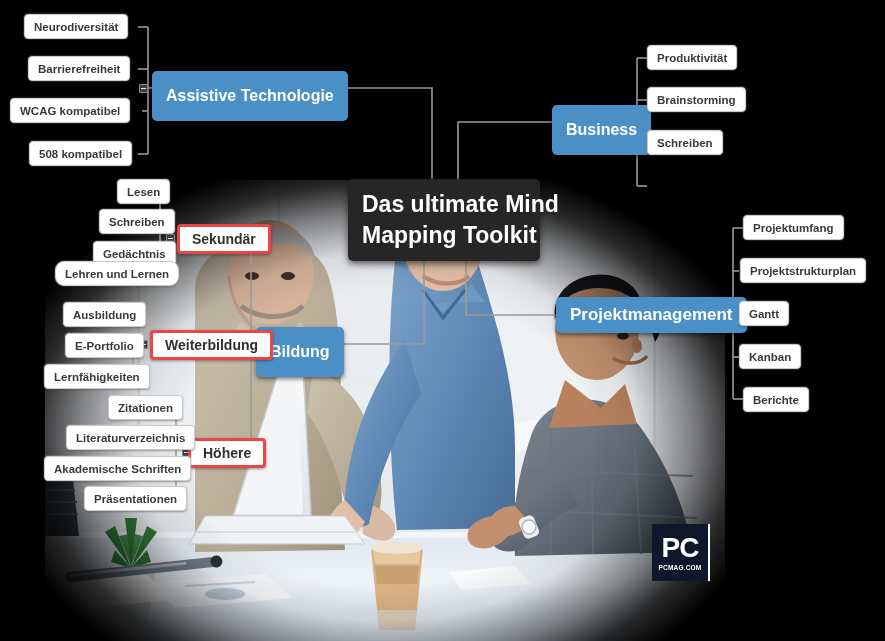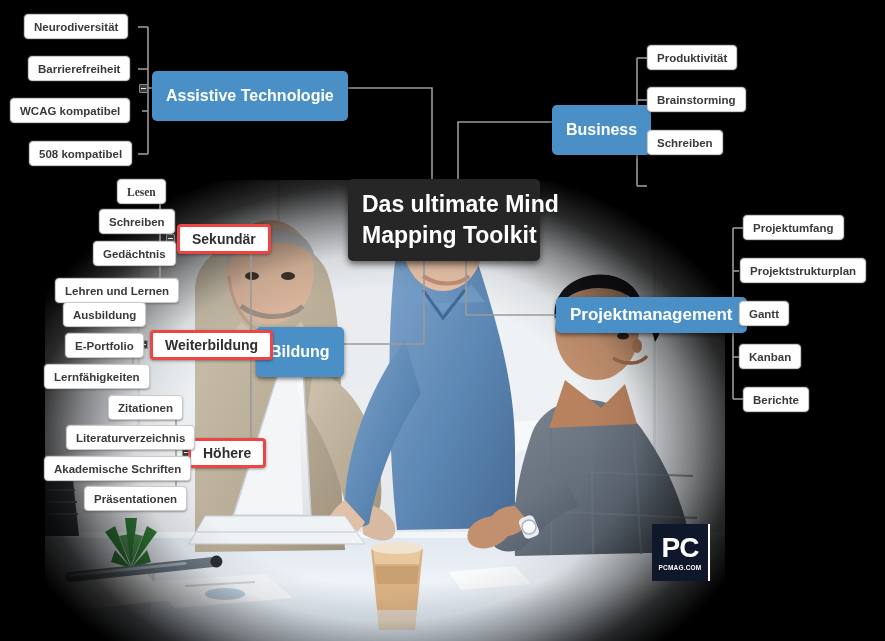--- a/index.html
+++ b/index.html
@@ -439,24 +439,24 @@
   <div class="node leaf" style="left:740px; top:258px;">Projektstrukturplan</div>
   <div class="node leaf" style="left:739px; top:301px;">Gantt</div>
   <div class="node leaf" style="left:739px; top:344px;">Kanban</div>
   <div class="node leaf" style="left:743px; top:387px;">Berichte</div>
 
   <div class="handle" style="left:242px; top:340px;"></div>
   <div class="node branch" style="left:256px; top:327px;">Bildung</div>
 
   <div class="handle" style="left:166px; top:234px;"></div>
   <div class="node mid" style="left:177px; top:224px;">Sekundär</div>
-  <div class="node leaf" style="left:117px; top:179px;font-family:Liberation Serif, serif;">Lesen</div>
+  <div class="node leaf" style="left:117px; top:179px;">Lesen</div>
   <div class="node leaf" style="left:99px; top:209px;">Schreiben</div>
   <div class="node leaf" style="left:93px; top:241px;">Gedächtnis</div>
-  <div class="node leaf" style="left:55px; top:278px;">Lehren und Lernen</div>
+  <div class="node leaf" style="left:55px; top:261px;border-radius:9px;">Lehren und Lernen</div>
 
   <div class="handle" style="left:139px; top:340px;"></div>
   <div class="node mid" style="left:150px; top:330px;">Weiterbildung</div>
   <div class="node leaf" style="left:63px; top:302px;">Ausbildung</div>
   <div class="node leaf" style="left:65px; top:333px;">E-Portfolio</div>
   <div class="node leaf" style="left:44px; top:364px;">Lernfähigkeiten</div>
 
   <div class="handle" style="left:182px; top:448px;"></div>
   <div class="node mid" style="left:188px; top:438px;">Höhere</div>
   <div class="node leaf" style="left:108px; top:395px;">Zitationen</div>

